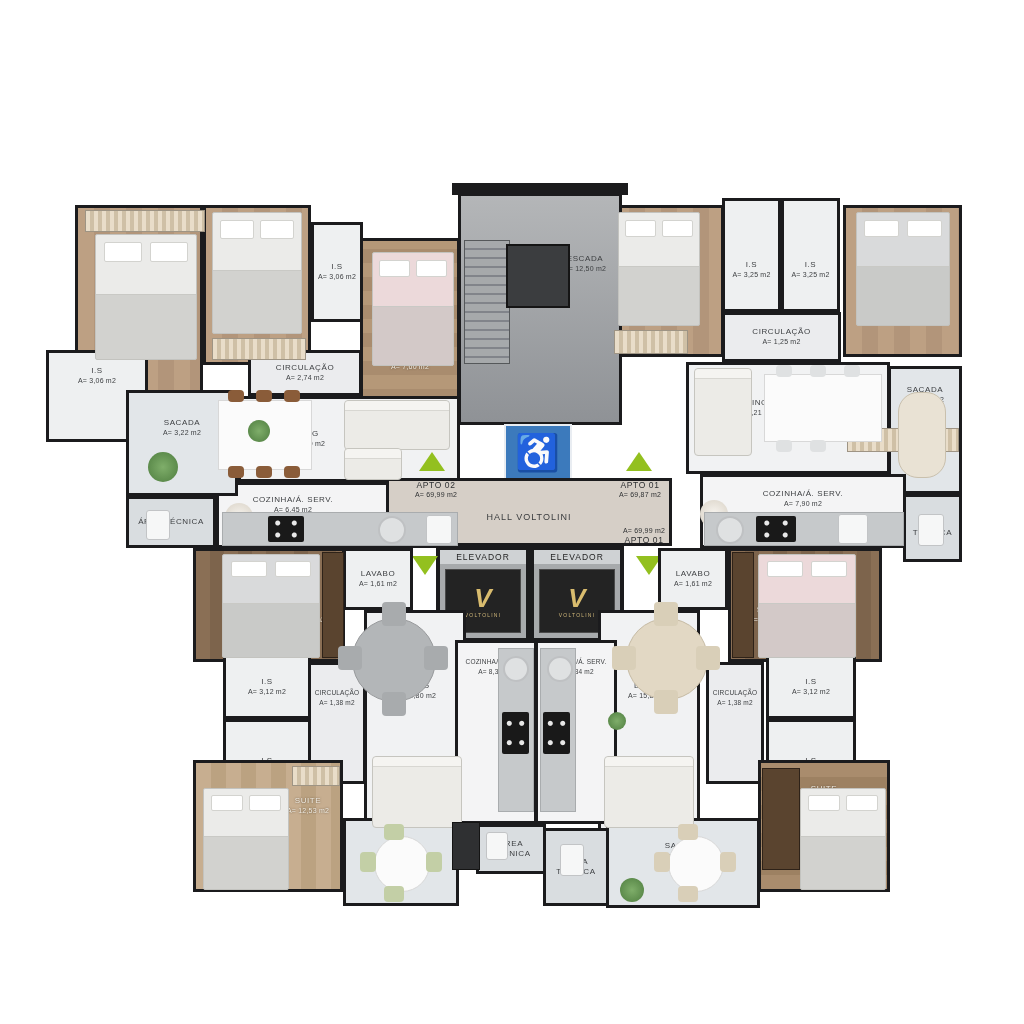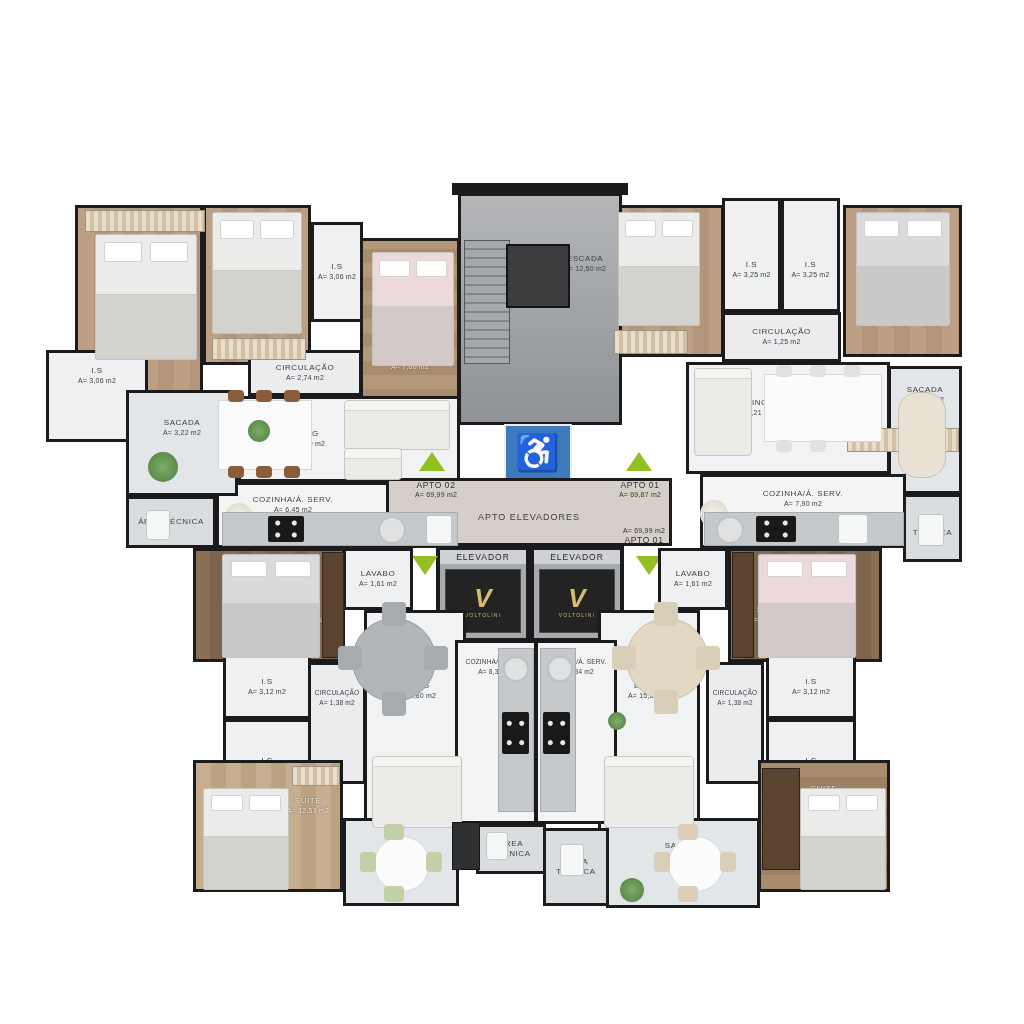--- a/index.html
+++ b/index.html
@@ -200,21 +200,21 @@
       <span class="area">A= 12,50 m2</span>
       </div>
   </div>
   <div class="treads" style="left:464px;top:240px;width:44px;height:122px"></div>
   <div class="landing" style="left:506px;top:244px;width:60px;height:60px"></div>
   <div class="acc" style="left:504px;top:424px;width:64px;height:54px">
     <span>♿</span>
   </div>
   <div class="room hall" style="left:386px;top:478px;width:286px;height:68px"></div>
   <div class="hall-label" style="left:455px;top:506px;width:148px">
-    <span>APTO ELEVADORES</span>
+    <span>HALL VOLTOLINI</span>
   </div>
   <div class="flower" style="left:225px;top:503px;width:28px;height:28px"></div>
   <div class="flower" style="left:700px;top:500px;width:28px;height:28px"></div>
 
   <div class="apt-tag" style="left:398px;top:480px">
     <span>APTO 02</span>
     <span class="area">A= 69,99 m2</span>
   </div>
   <div class="apt-tag" style="left:602px;top:480px">
     <span>APTO 01</span>

